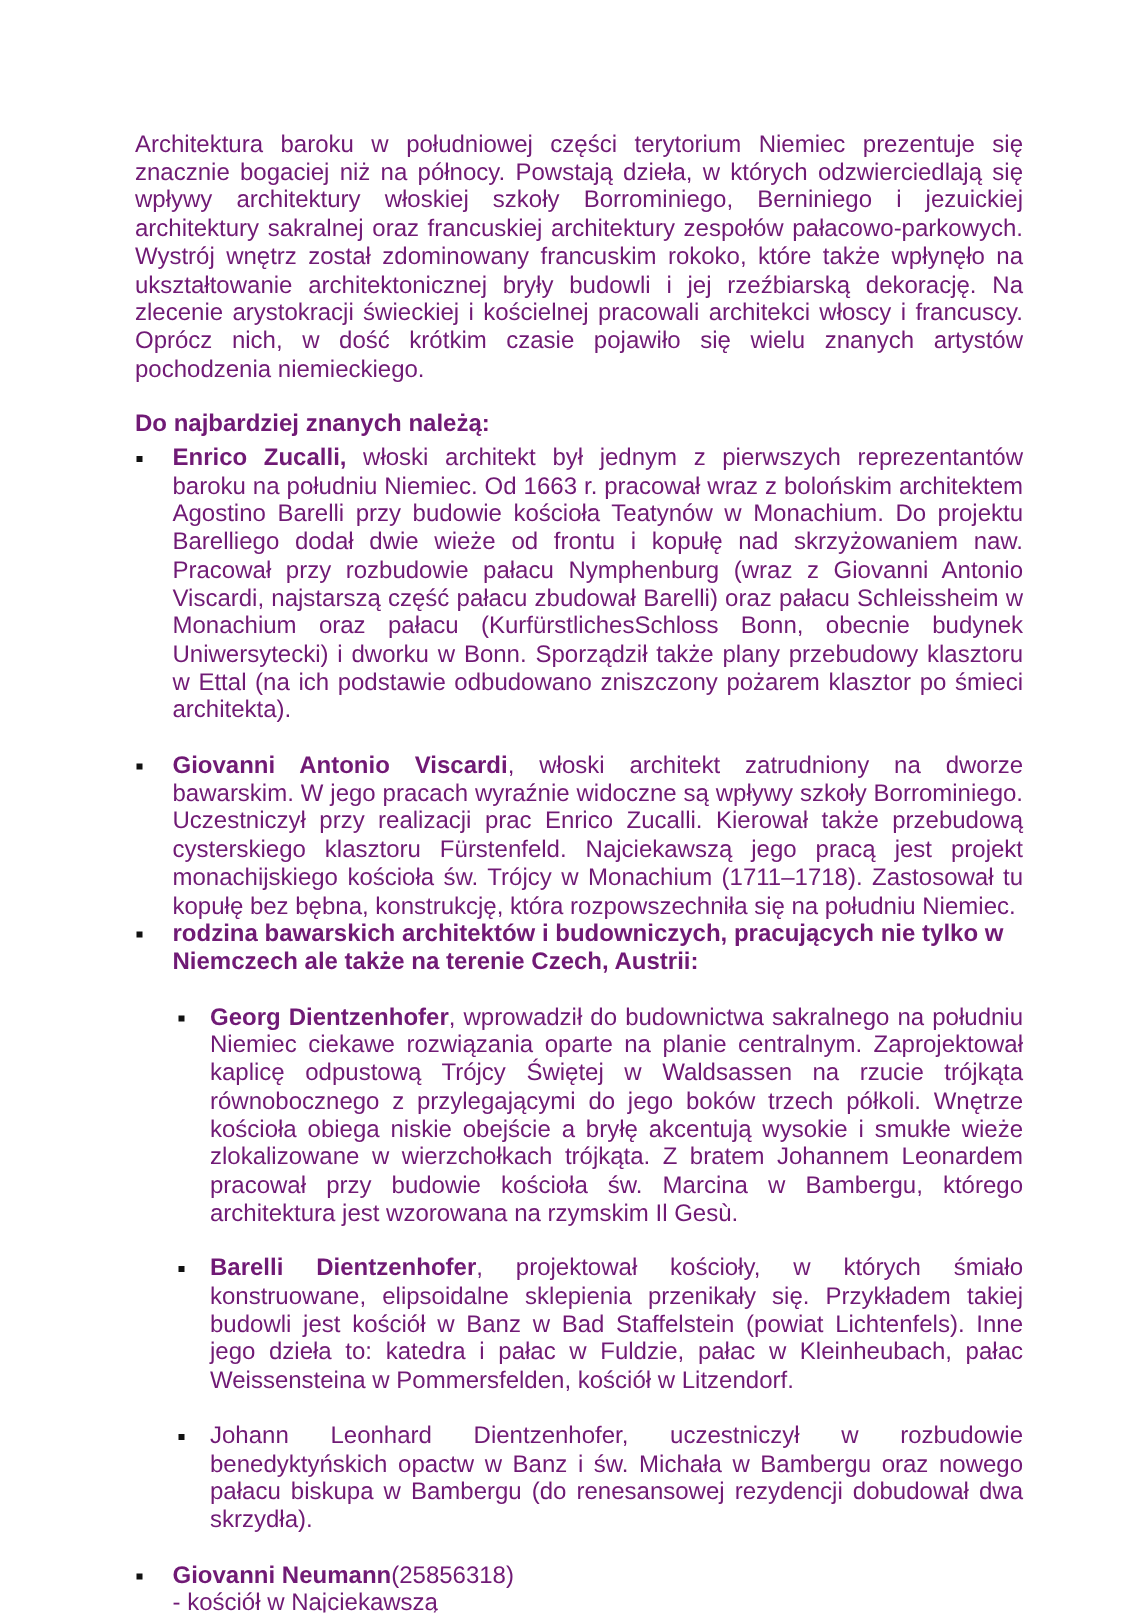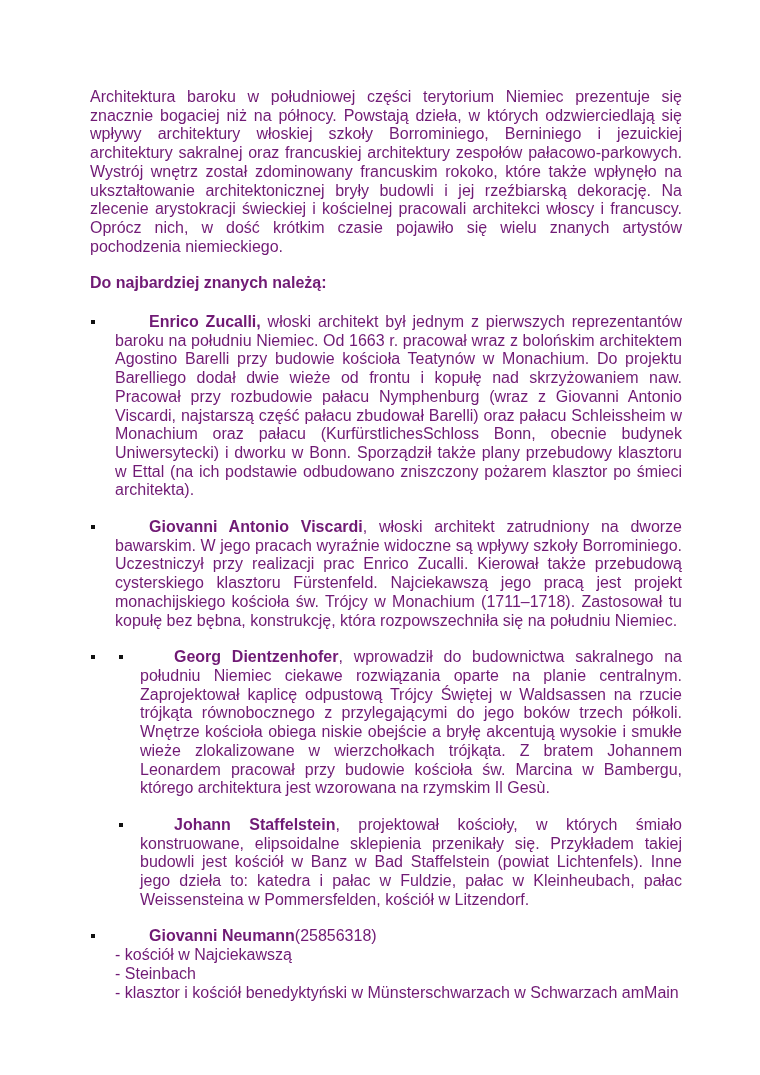--- a/index.html
+++ b/index.html
@@ -5,56 +5,60 @@
   html, body { margin: 0; padding: 0; background: #ffffff; }
   body { width: 760px; height: 1075px; position: relative; overflow: hidden; }
   .page {
     position: absolute; left: 90px; top: 88px; width: 592px;
     font-family: Liberation Sans, sans-serif;
     font-size: 16px; line-height: 18.7px; color: #701a75;
   }
   p { margin: 0; }
   .just { text-align: justify; }
   .intro { margin-bottom: 18px; }
-  .heading { font-weight: bold; margin-bottom: 20px; }
+  .heading { font-weight: bold; margin-bottom: 4px; }
   ul { list-style: none; margin: 0; padding: 0; }
   li { position: relative; }
   .l1 > li { padding-left: 25px; }
   .l1 > li::before, .l2 > li::before {
     content: ""; position: absolute; top: 7px; width: 4px; height: 4px; background: #111;
   }
   .l1 > li::before { left: 1px; }
   .l2 { margin-top: 18px; }
   .l2 > li { padding-left: 25px; }
   .l2 > li::before { left: 4px; }
   .gap { margin-bottom: 18px; }
-  b { font-weight: bold; margin-left: 34px; }
+  b { font-weight: bold; }
   .dash { display: block; }
 </style>
 </head>
 <body>
 
 <div class="page">
   <p class="just intro">Architektura baroku w południowej części terytorium Niemiec prezentuje się znacznie bogaciej niż na północy. Powstają dzieła, w których odzwierciedlają się wpływy architektury włoskiej szkoły Borrominiego, Berniniego i jezuickiej architektury sakralnej oraz francuskiej architektury zespołów pałacowo-parkowych. Wystrój wnętrz został zdominowany francuskim rokoko, które także wpłynęło na ukształtowanie architektonicznej bryły budowli i jej rzeźbiarską dekorację. Na zlecenie arystokracji świeckiej i kościelnej pracowali architekci włoscy i francuscy. Oprócz nich, w dość krótkim czasie pojawiło się wielu znanych artystów pochodzenia niemieckiego.</p>
   <p class="heading">Do najbardziej znanych należą:</p>
 
   <ul class="l1">
     <li class="just gap">
       <b>Enrico Zucalli,</b><span> włoski architekt był jednym z pierwszych reprezentantów baroku na południu Niemiec. Od 1663 r. pracował wraz z bolońskim architektem Agostino Barelli przy budowie kościoła Teatynów w Monachium. Do projektu Barelliego dodał dwie wieże od frontu i kopułę nad skrzyżowaniem naw. Pracował przy rozbudowie pałacu Nymphenburg (wraz z Giovanni Antonio Viscardi, najstarszą część pałacu zbudował Barelli) oraz pałacu Schleissheim w Monachium oraz pałacu (KurfürstlichesSchloss Bonn, obecnie budynek Uniwersytecki) i dworku w Bonn. Sporządził także plany przebudowy klasztoru w Ettal (na ich podstawie odbudowano zniszczony pożarem klasztor po śmieci architekta).</span>
     </li>
     <li class="just">
       <b>Giovanni Antonio Viscardi</b><span>, włoski architekt zatrudniony na dworze bawarskim. W jego pracach wyraźnie widoczne są wpływy szkoły Borrominiego. Uczestniczył przy realizacji prac Enrico Zucalli. Kierował także przebudową cysterskiego klasztoru Fürstenfeld. Najciekawszą jego pracą jest projekt monachijskiego kościoła św. Trójcy w Monachium (1711–1718). Zastosował tu kopułę bez bębna, konstrukcję, która rozpowszechniła się na południu Niemiec.</span>
     </li>
     <li class="gap">
+      <b>rodzina bawarskich architektów i budowniczych, pracujących nie tylko w Niemczech ale także na terenie Czech, Austrii:</b>
       <ul class="l2">
         <li class="just gap">
           <b>Georg Dientzenhofer</b><span>, wprowadził do budownictwa sakralnego na południu Niemiec ciekawe rozwiązania oparte na planie centralnym. Zaprojektował kaplicę odpustową Trójcy Świętej w Waldsassen na rzucie trójkąta równobocznego z przylegającymi do jego boków trzech półkoli. Wnętrze kościoła obiega niskie obejście a bryłę akcentują wysokie i smukłe wieże zlokalizowane w wierzchołkach trójkąta. Z bratem Johannem Leonardem pracował przy budowie kościoła św. Marcina w Bambergu, którego architektura jest wzorowana na rzymskim Il Gesù.</span>
         </li>
         <li class="just gap">
-          <b>Johann Staffelstein</b><span>, projektował kościoły, w których śmiało konstruowane, elipsoidalne sklepienia przenikały się. Przykładem takiej budowli jest kościół w Banz w Bad Staffelstein (powiat Lichtenfels). Inne jego dzieła to: katedra i pałac w Fuldzie, pałac w Kleinheubach, pałac Weissensteina w Pommersfelden, kościół w Litzendorf.</span>
+          <b>Barelli Dientzenhofer</b><span>, projektował kościoły, w których śmiało konstruowane, elipsoidalne sklepienia przenikały się. Przykładem takiej budowli jest kościół w Banz w Bad Staffelstein (powiat Lichtenfels). Inne jego dzieła to: katedra i pałac w Fuldzie, pałac w Kleinheubach, pałac Weissensteina w Pommersfelden, kościół w Litzendorf.</span>
+        </li>
+        <li class="just">
+          <span>Johann Leonhard Dientzenhofer, uczestniczył w rozbudowie benedyktyńskich opactw w Banz i św. Michała w Bambergu oraz nowego pałacu biskupa w Bambergu (do renesansowej rezydencji dobudował dwa skrzydła).</span>
         </li>
       </ul>
     </li>
     <li>
       <b>Giovanni Neumann</b><span>(25856318)</span>
       <span class="dash">- kościół w Najciekawszą</span>
       <span class="dash">- Steinbach</span>
       <span class="dash">- klasztor i kościół benedyktyński w Münsterschwarzach w Schwarzach amMain</span>
     </li>
   </ul>

